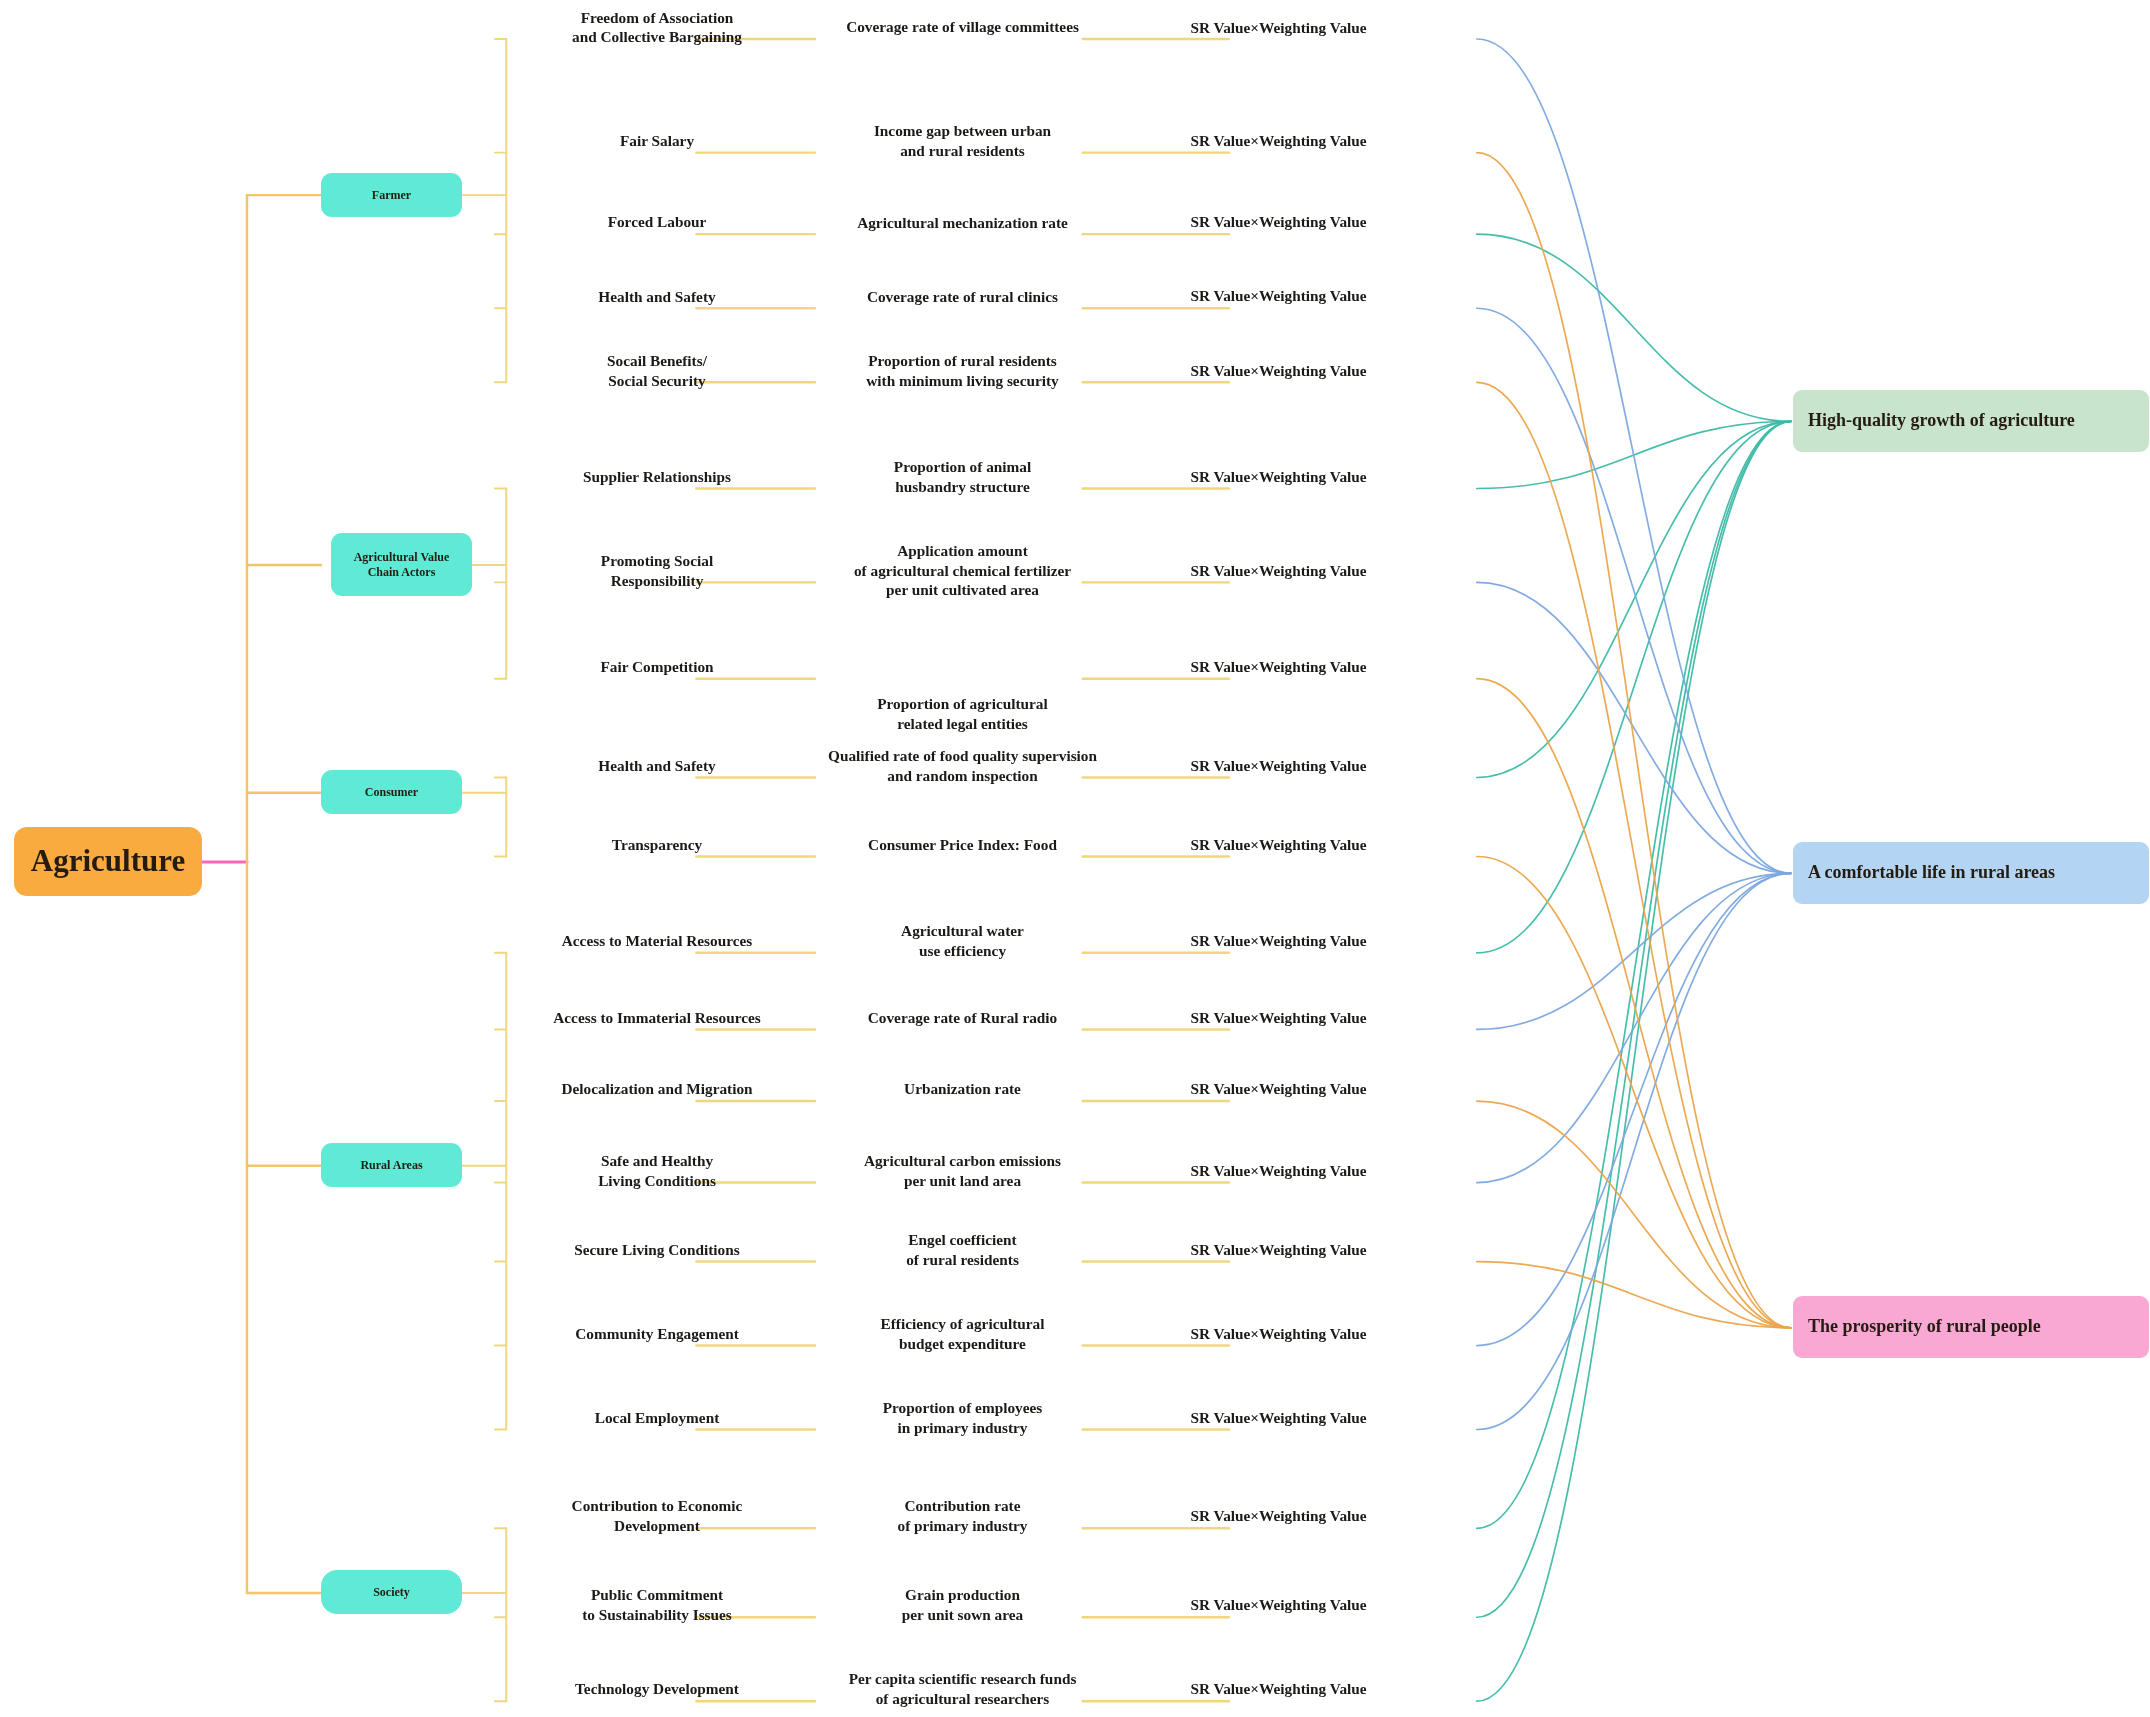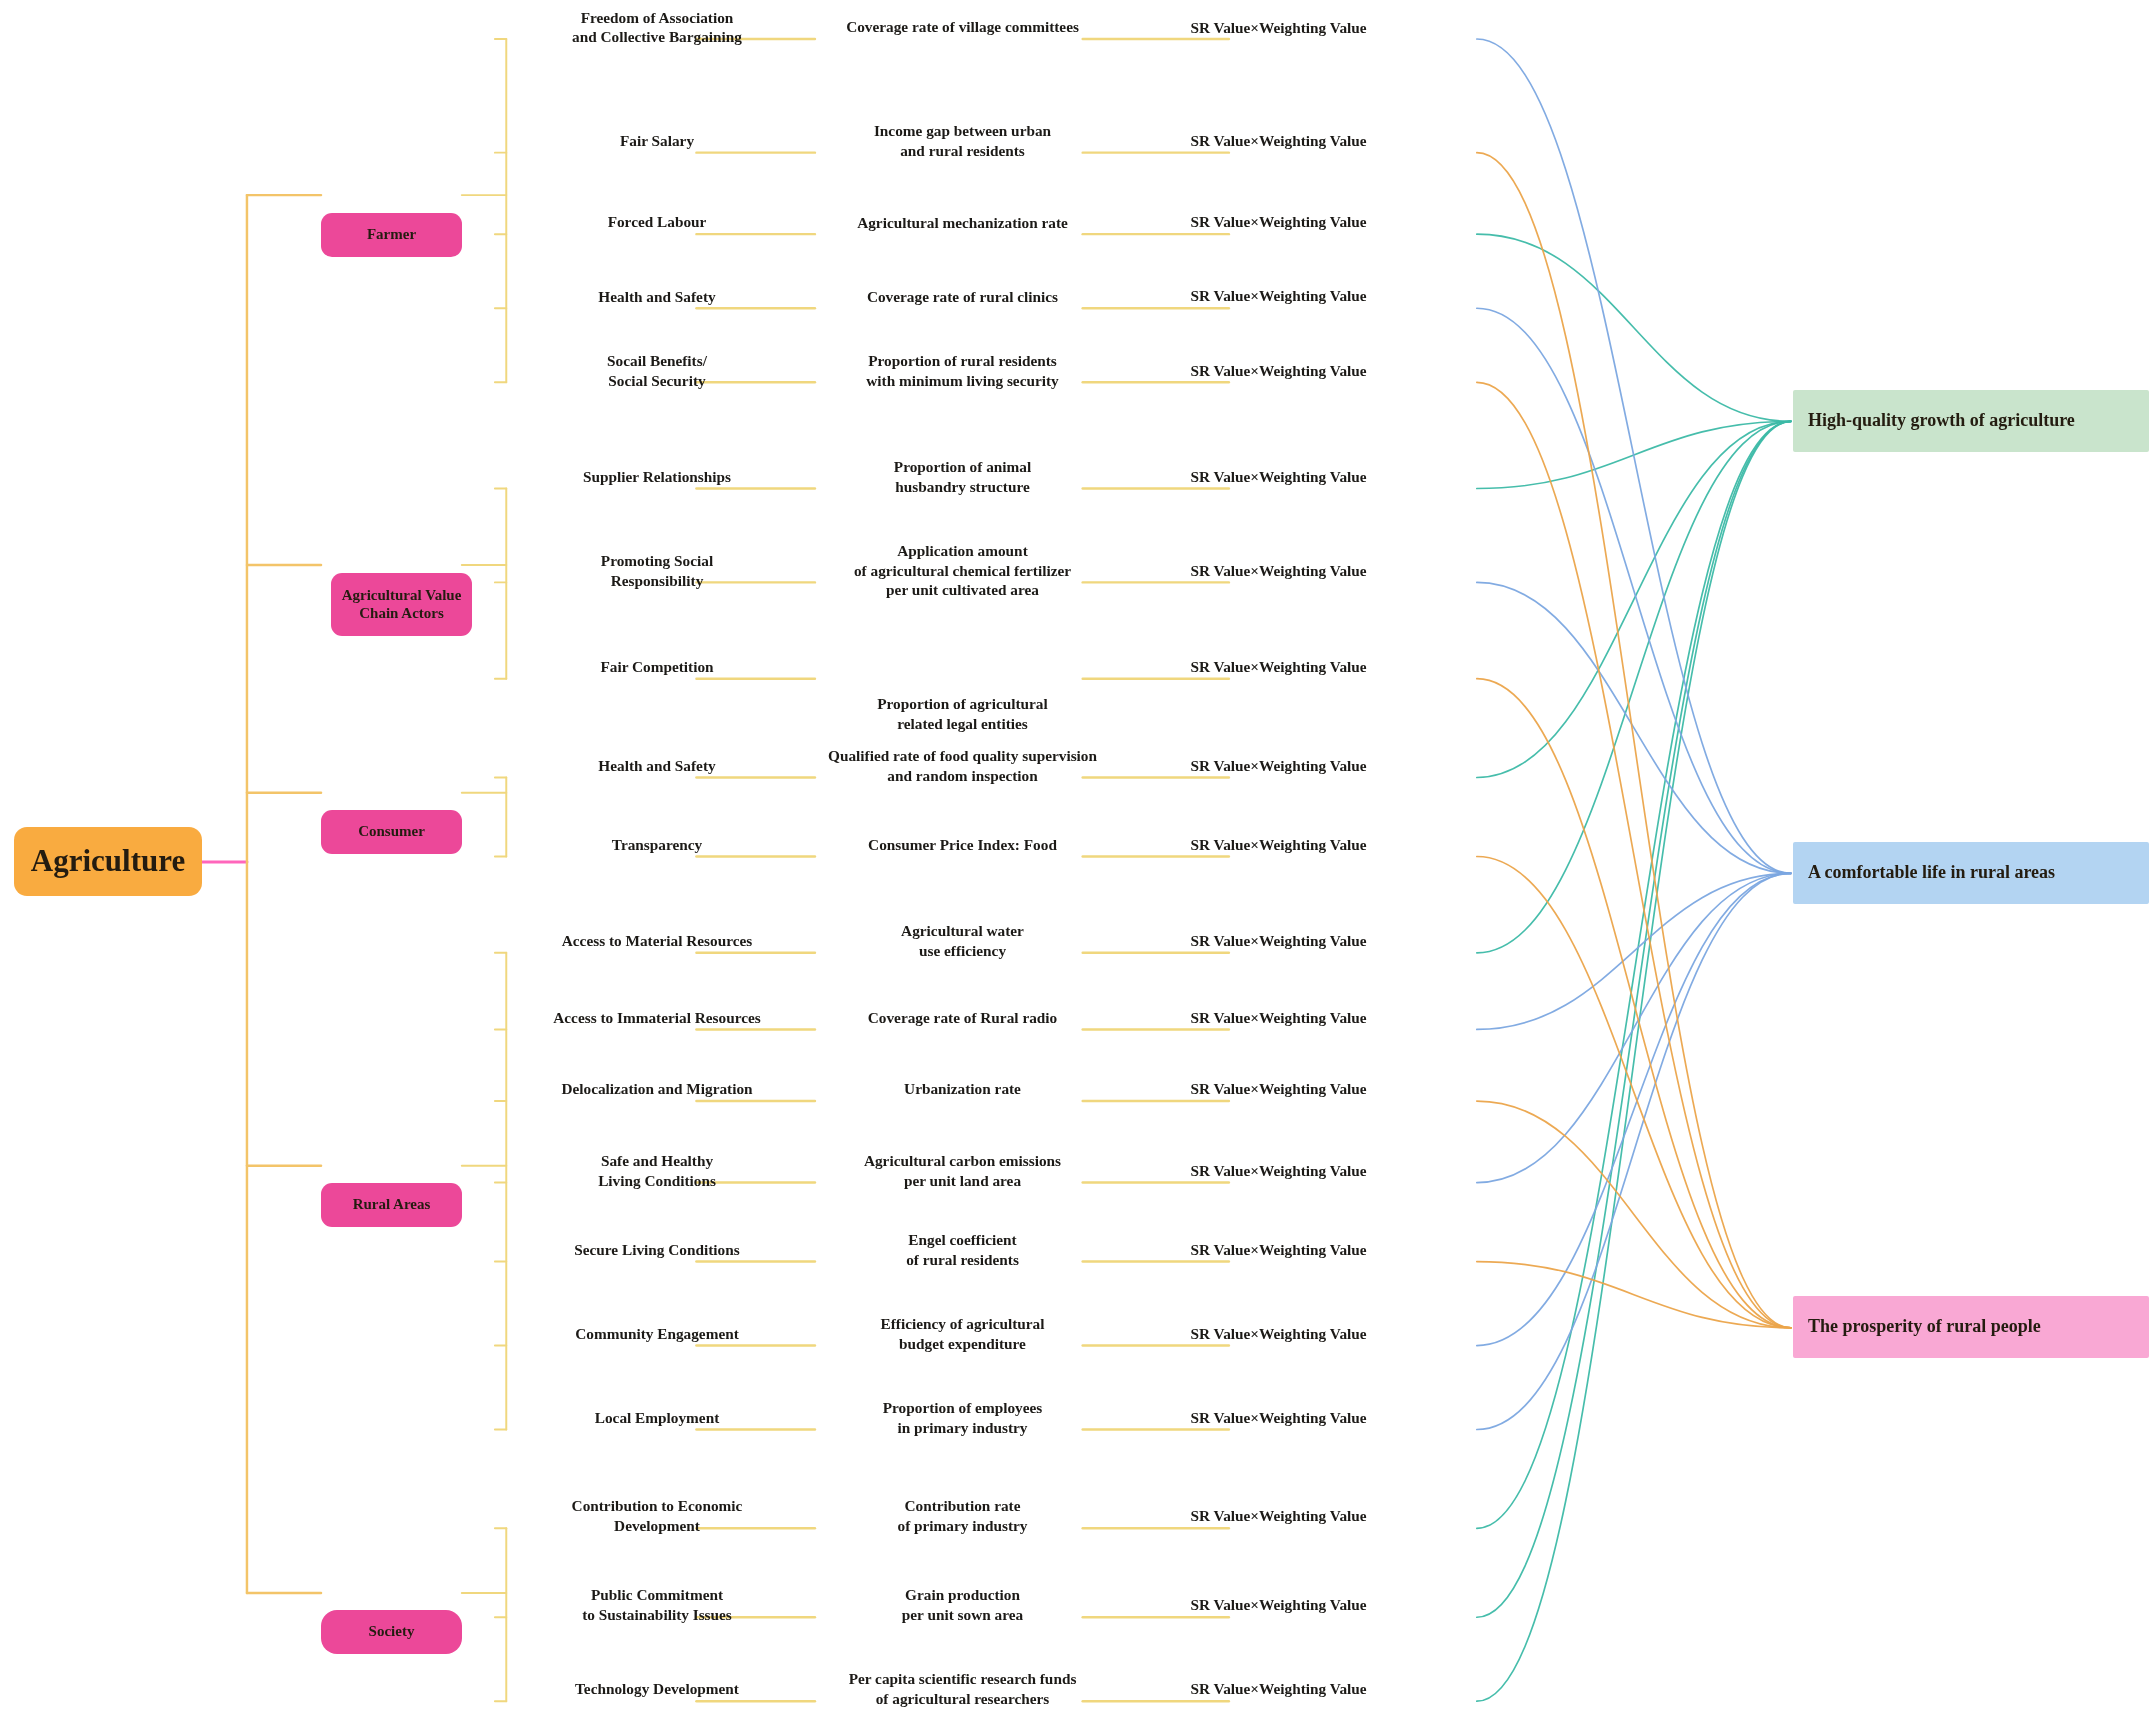--- a/index.html
+++ b/index.html
@@ -24,27 +24,26 @@
     line-height:1.18;
     padding:5px 8px;
   }
   .root{
     background:#f9ab40;
     font-size:31px;
     border-radius:13px;
     box-shadow:0 0 0 0 rgba(0,0,0,0);
   }
   .cat{
-    background:#ec4899;
-    font-size:15px;
-    margin-top:40px;
+    background:#5eead4;
+    font-size:12px;
   }
   .outcome{
     font-size:18px;
-    border-radius:2px;
+    border-radius:9px;
     justify-content:flex-start;
     padding-left:15px;
   }
   .out-green{background:#c9e4cc;}
   .out-blue{background:#b3d4f2;}
   .out-yellow{background:#f9a8d4;}
 
   
   .txt{
     font-size:15.3px;

